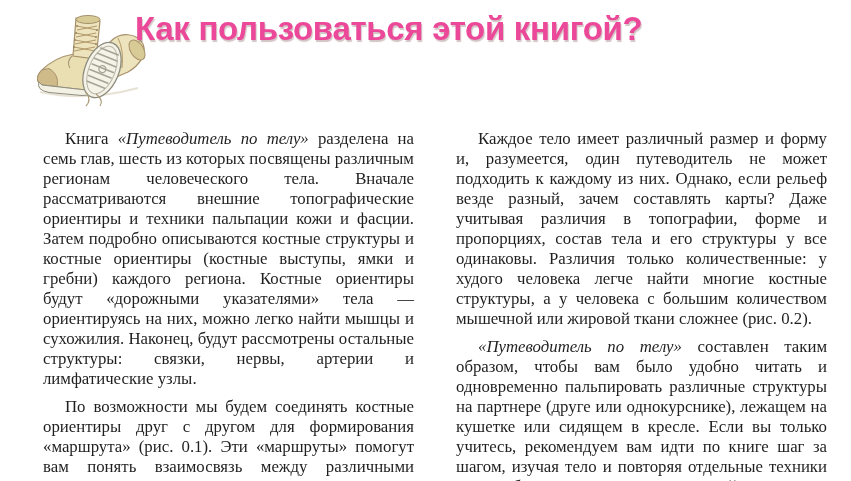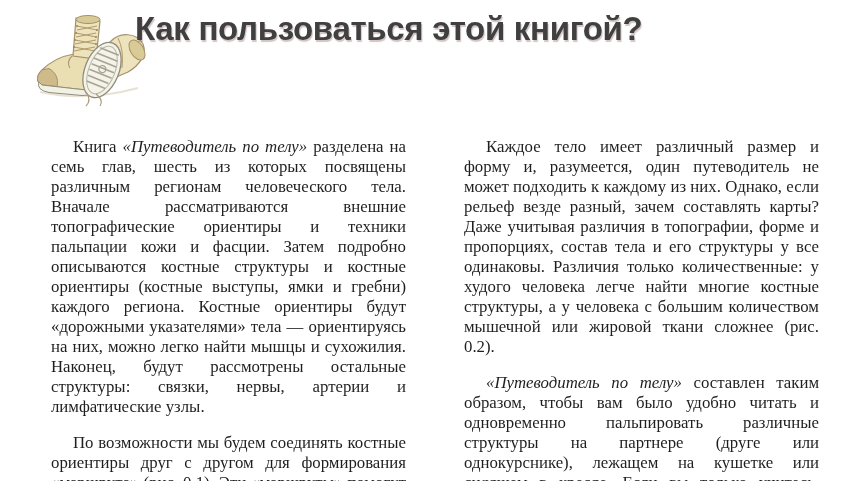--- a/index.html
+++ b/index.html
@@ -32,21 +32,21 @@
     display: flex;
     gap: 26px;
   }
   .col {
     width: 387px;
     text-align: justify;
     color: #1f1f1f;
     font-size: 16.8px;
     line-height: 20px;
   }
-  .para { margin: 16px; text-indent: 22px; }
+  .para { margin: 8px; text-indent: 22px; }
   .para i { font-style: italic; }
 </style>
 </head>
 <body style="background: rgb(255, 255, 255);">
 
 <div class="page">
 
   <div class="illustration">
     <svg width="126" height="110" viewBox="0 0 126 110" xmlns="http://www.w3.org/2000/svg">
 
@@ -91,21 +91,21 @@
       </g>
 
       <g stroke="#ab9a78" stroke-width="1.1" fill="none">
         <path d="M60,86 q6,8 0,14"></path>
         <path d="M70,88 q8,6 4,12"></path>
         <path d="M46,50 q-6,6 -2,12"></path>
       </g>
     </svg>
   </div>
 
-  <h1 class="page-title" style="color: #404040;">Как пользоваться этой книгой?</h1>
+  <h1 class="page-title" style="color: #ec4899;">Как пользоваться этой книгой?</h1>
 
   <div class="columns">
     <section class="col" style="color: rgb(31, 31, 31);">
         <p class="para"><span>Книга </span><i>«Путеводитель по телу»</i><span> разделена на семь глав, шесть из которых посвящены различным регионам человеческого тела. Вначале рассматриваются внешние топографические ориентиры и техники пальпации кожи и фасции. Затем подробно описываются костные структуры и костные ориентиры (костные выступы, ямки и гребни) каждого региона. Костные ориентиры будут «дорожными указателями» тела — ориентируясь на них, можно легко найти мышцы и сухожилия. Наконец, будут рассмотрены остальные структуры: связки, нервы, артерии и лимфатические узлы.</span></p>
         <p class="para"><span>По возможности мы будем соединять костные ориентиры друг с другом для формирования «маршрута» (рис. 0.1). Эти «маршруты» помогут вам понять взаимосвязь между различными структурами. Без маршрута путешественник может потеряться в джунглях из мышц и костей и сбиться с пути.</span></p>
       </section>
     <section class="col" style="color: rgb(31, 31, 31);">
         <p class="para"><span>Каждое тело имеет различный размер и форму и, разумеется, один путеводитель не может подходить к каждому из них. Однако, если рельеф везде разный, зачем составлять карты? Даже учитывая различия в топографии, форме и пропорциях, состав тела и его структуры у все одинаковы. Различия только количественные: у худого человека легче найти многие костные структуры, а у человека с большим количеством мышечной или жировой ткани сложнее (рис. 0.2).</span></p>
         <p class="para"><i>«Путеводитель по телу»</i><span> составлен таким образом, чтобы вам было удобно читать и одновременно пальпировать различные структуры на партнере (друге или однокурснике), лежащем на кушетке или сидящем в кресле. Если вы только учитесь, рекомендуем вам идти по книге шаг за шагом, изучая тело и повторяя отдельные техники при необходимости. Если вы опытный специалист, вы можете сразу выбрать нужный маршрут.</span></p>
       </section>

